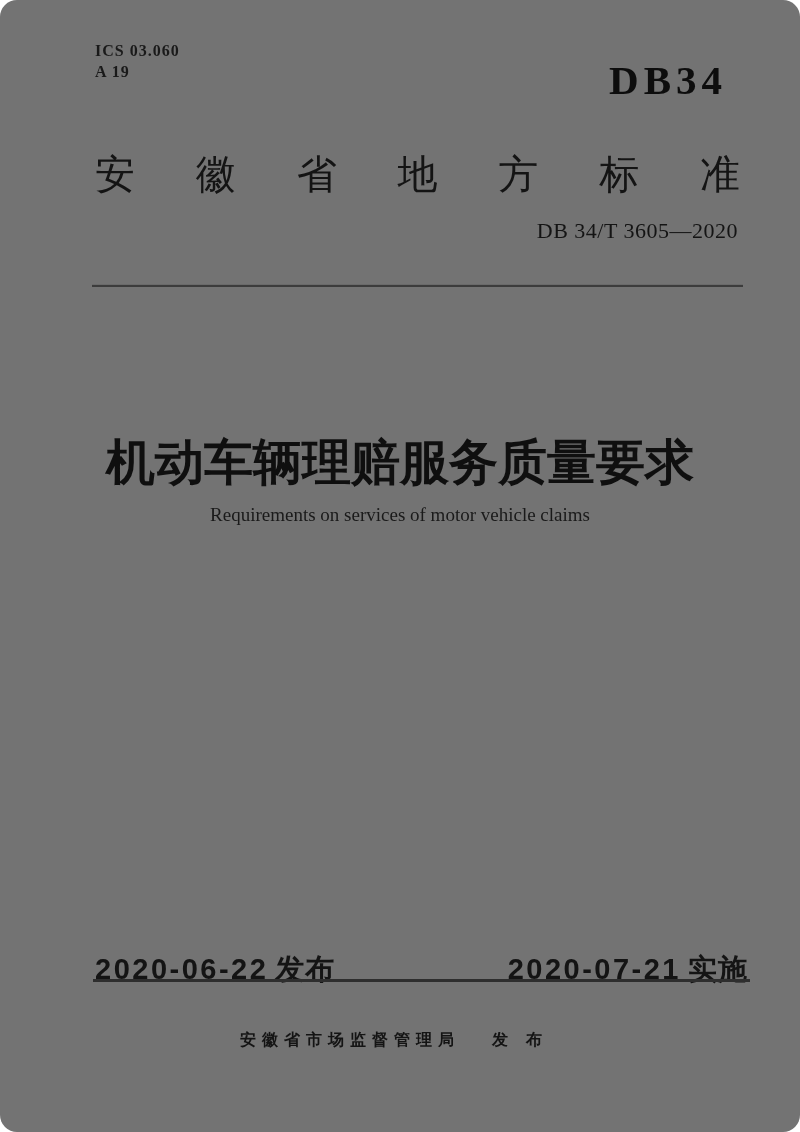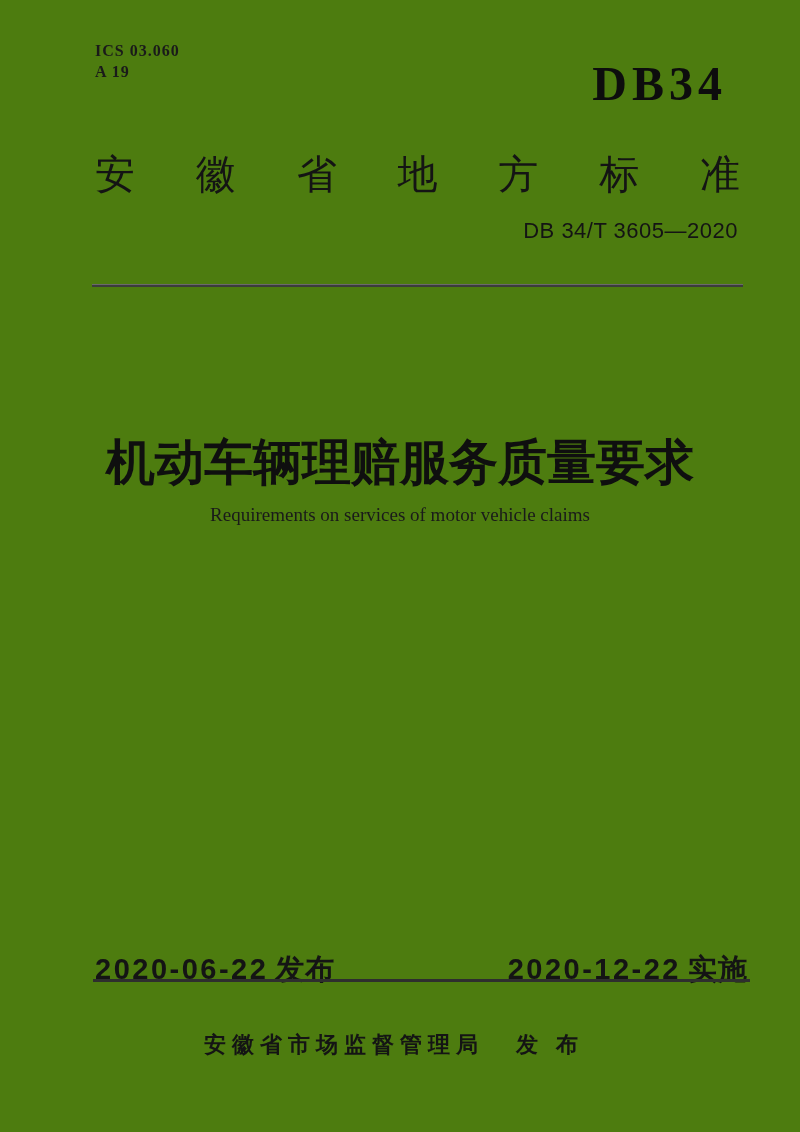--- a/index.html
+++ b/index.html
@@ -6,22 +6,23 @@
   html, body { background: #ffffff; }
   body {
     font-family: "Liberation Sans", sans-serif;
     color: #141414;
     -webkit-font-smoothing: antialiased;
   }
   .page {
     position: relative;
     width: 800px;
     height: 1132px;
-    background: #4d7c0f;
+    background: #737373;
     overflow: hidden;
+    border-radius: 17px;
   }
 
   
   .ics-block {
     position: absolute;
     left: 95px;
     top: 40px;
     font-family: "Liberation Serif", serif;
     font-size: 16px;
     font-weight: 600;
@@ -30,21 +31,21 @@
     color: #1a1a1a;
   }
 
   
   .db-logo {
     position: absolute;
     top: 60px;
     right: 73px;
     font-family: "Liberation Serif", serif;
     font-weight: bold;
-    font-size: 48px;
+    font-size: 41px;
     line-height: 1;
     letter-spacing: 5px;
     color: #0d0d0d;
   }
 
   
   .standard-name {
     position: absolute;
     left: 95px;
     right: 60px;
@@ -55,21 +56,21 @@
     line-height: 1.1;
     color: #141414;
   }
   .standard-name span { display: block; }
 
   
   .doc-code {
     position: absolute;
     top: 218px;
     right: 62px;
-    font-family: Liberation Sans, sans-serif;
+    font-family: Liberation Serif, serif;
     font-size: 22px;
     letter-spacing: 0.5px;
     color: #141414;
     margin-left: 8px;
   }
 
   .rule-top {
     position: absolute;
     left: 92px;
     top: 284px;
@@ -131,21 +132,21 @@
 
   
   .publisher-row {
     position: absolute;
     left: 0;
     right: 0;
     top: 1030px;
     display: flex;
     justify-content: center;
     align-items: baseline;
-    font-size: 22px;
+    font-size: 16px;
     font-weight: bold;
     color: #141414;
   }
   .publisher-name { letter-spacing: 6px; }
   .publish-action { margin-left: 32px; letter-spacing: 18px; white-space: nowrap; }
 </style>
 </head>
 <body>
 
 <div class="page">
@@ -173,21 +174,21 @@
 
   <div class="main-title">机动车辆理赔服务质量要求</div>
 
   <div class="subtitle">Requirements on services of motor vehicle claims</div>
 
   <div class="dates-row">
     <div class="date-item">
       <span class="date-num">2020-06-22</span><span class="date-suffix">发布</span>
     </div>
     <div class="date-item">
-      <span class="date-num">2020-12-22</span><span class="date-suffix">实施</span>
+      <span class="date-num">2020-07-21</span><span class="date-suffix">实施</span>
     </div>
   </div>
 
   <div class="rule-bottom"></div>
 
   <div class="publisher-row">
     <span class="publisher-name">安徽省市场监督管理局</span>
     <span class="publish-action">发布</span>
   </div>
 

